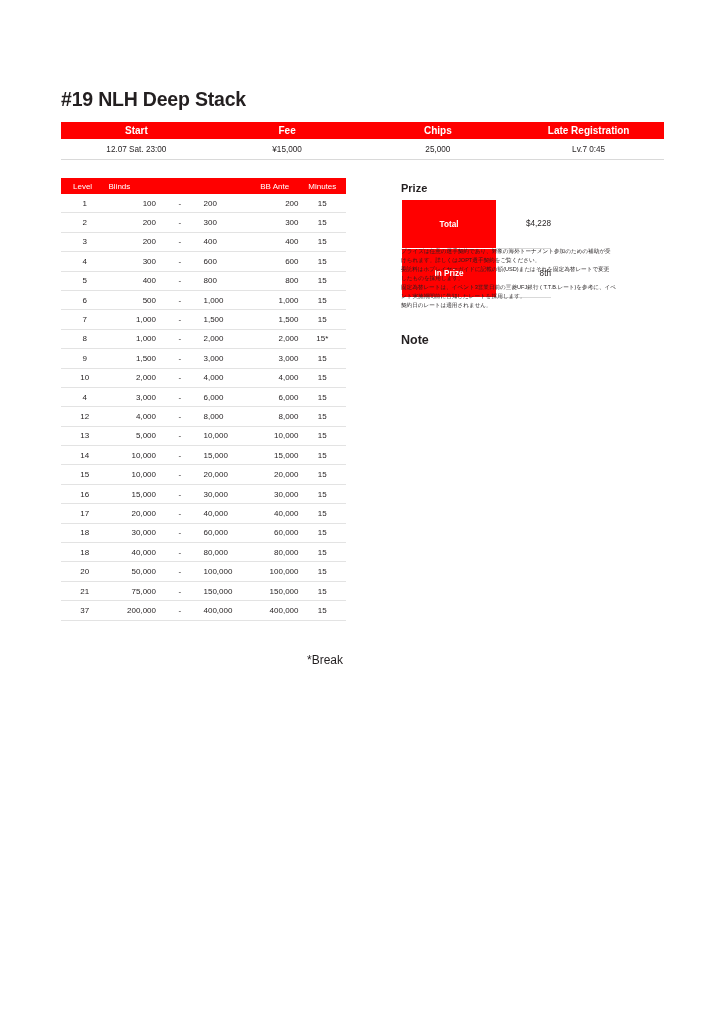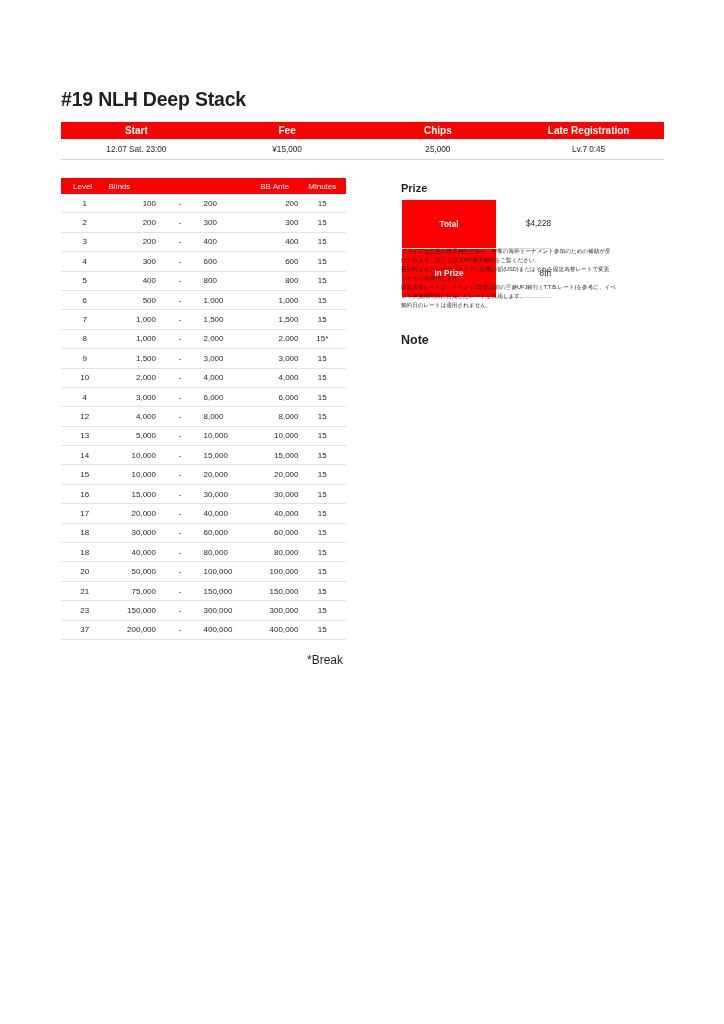--- a/index.html
+++ b/index.html
@@ -377,28 +377,20 @@
           </tr>
           <tr>
             <td class="c-level">21</td>
             <td class="c-sb">75,000</td>
             <td class="c-dash">-</td>
             <td class="c-bb">150,000</td>
             <td class="c-ante">150,000</td>
             <td class="c-min">15</td>
           </tr>
           <tr>
-            <td class="c-level">23</td>
-            <td class="c-sb">150,000</td>
-            <td class="c-dash">-</td>
-            <td class="c-bb">300,000</td>
-            <td class="c-ante">300,000</td>
-            <td class="c-min">15</td>
-          </tr>
-          <tr>
             <td class="c-level">37</td>
             <td class="c-sb">200,000</td>
             <td class="c-dash">-</td>
             <td class="c-bb">400,000</td>
             <td class="c-ante">400,000</td>
             <td class="c-min">15</td>
           </tr>
         </tbody>
     </table>
   </div>

